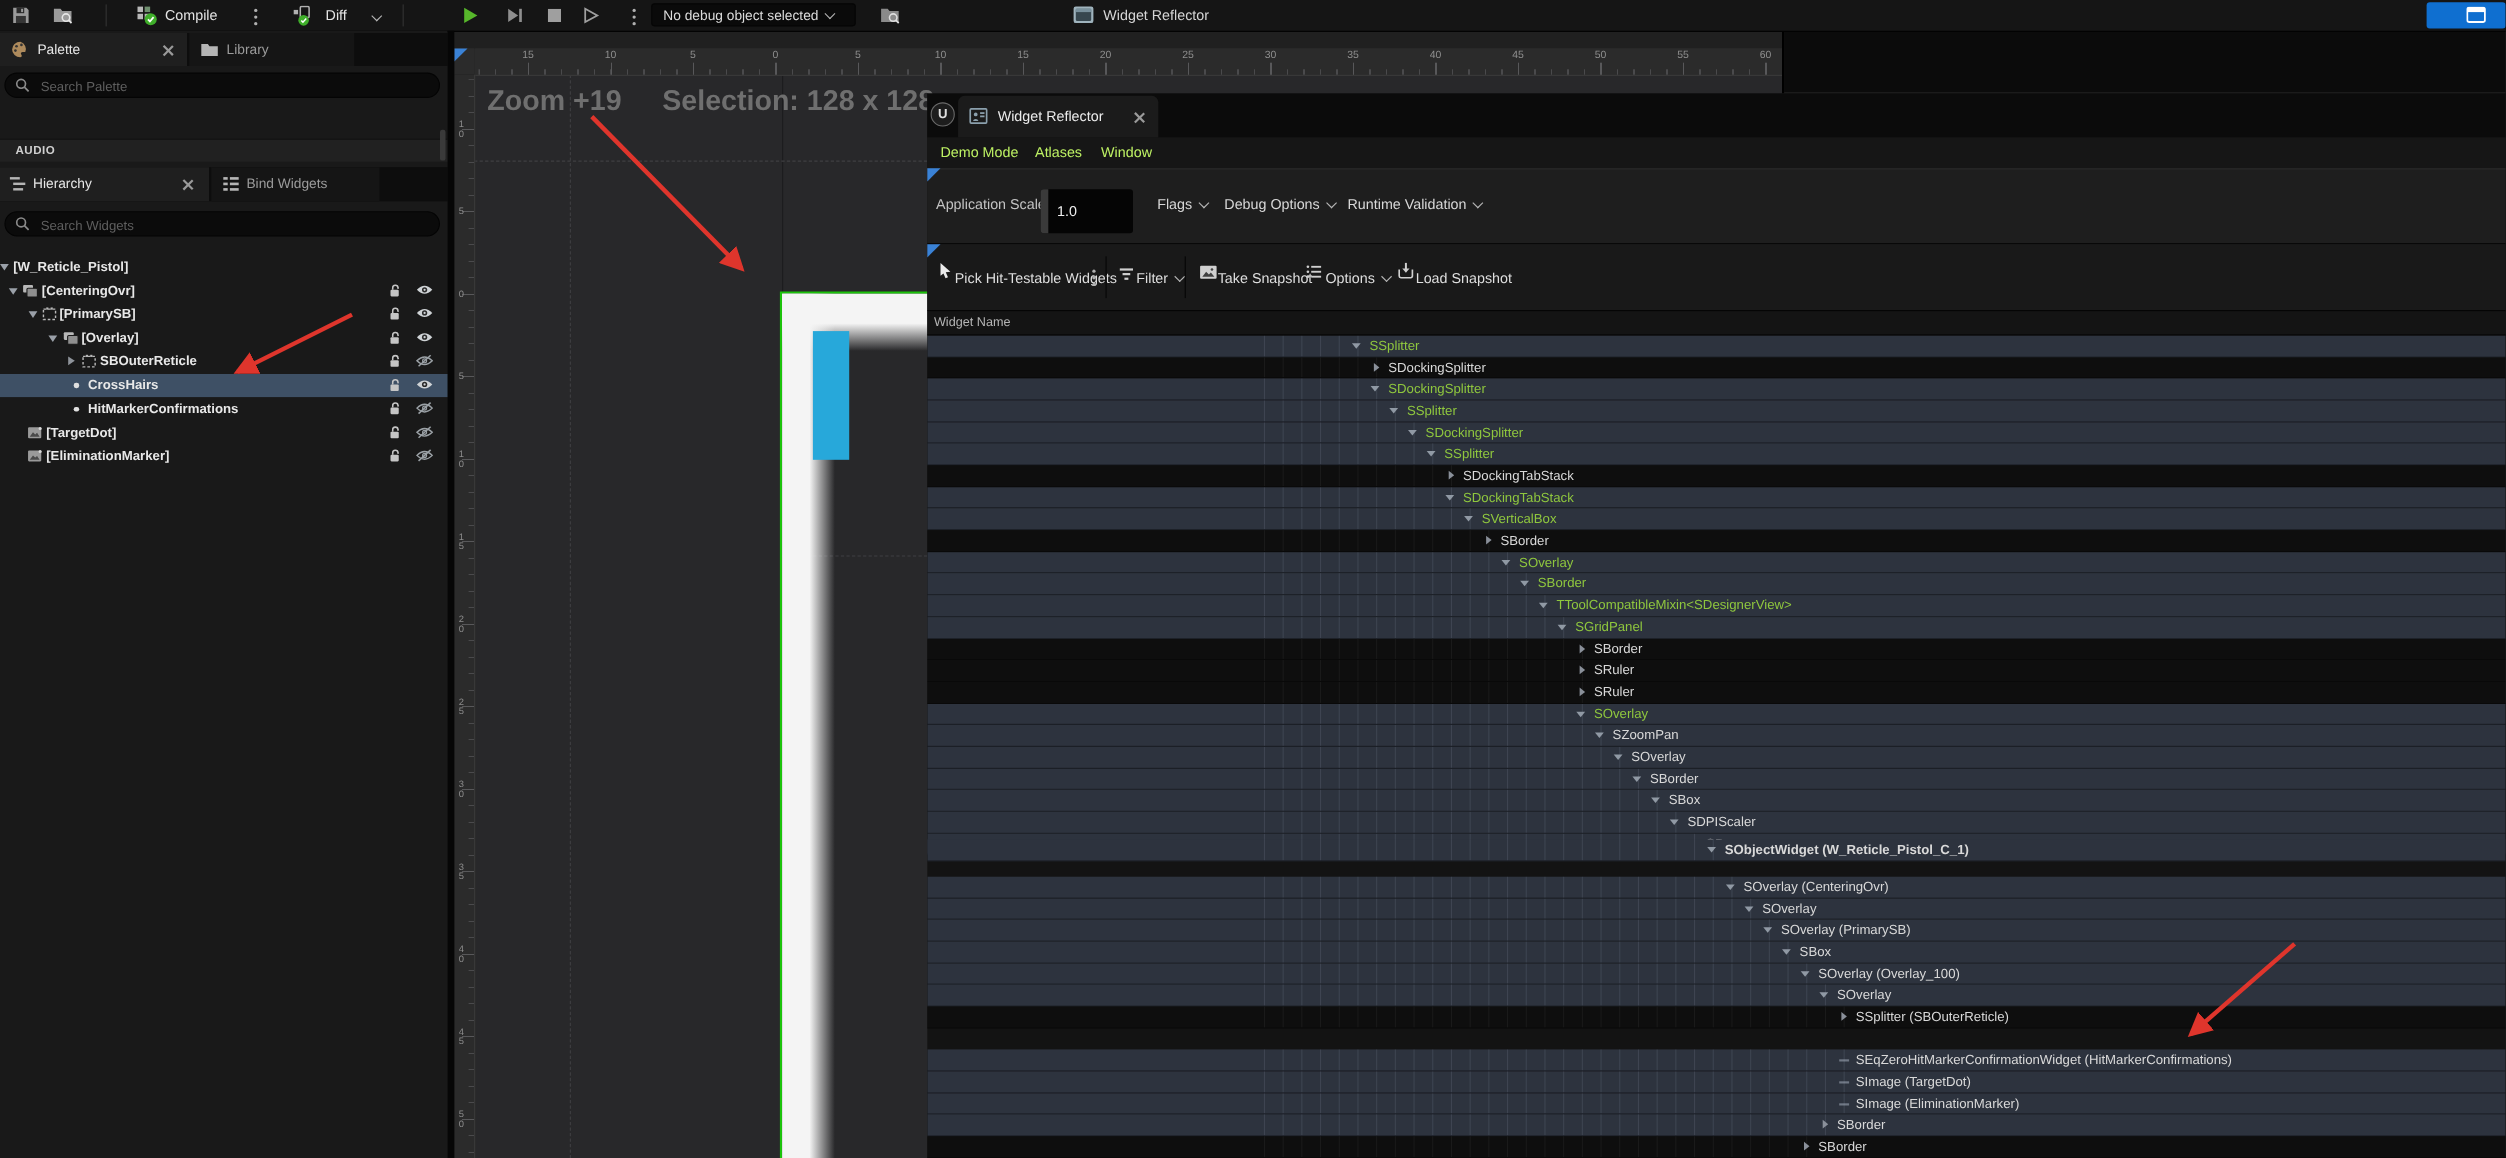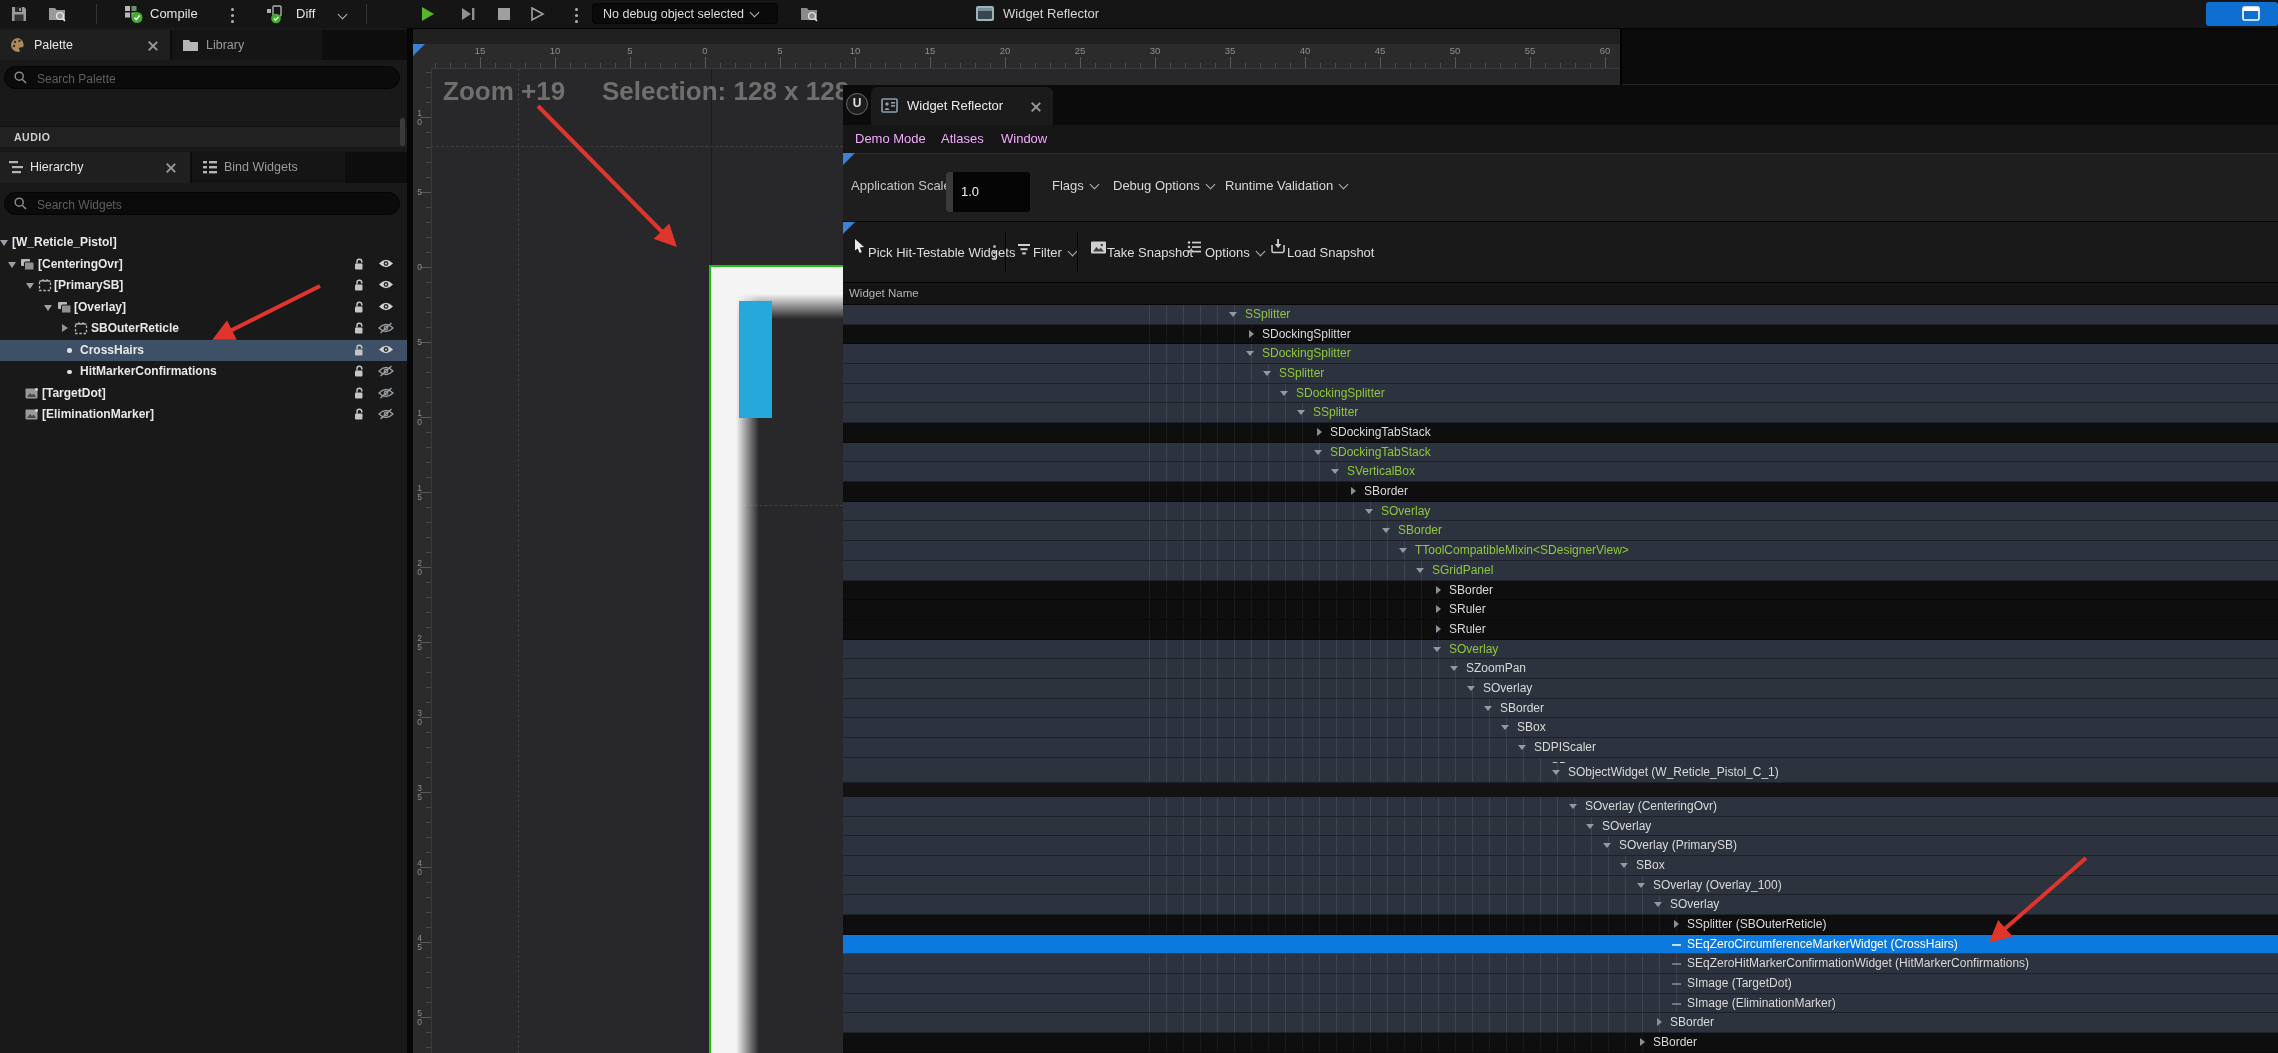--- a/index.html
+++ b/index.html
@@ -81,21 +81,21 @@
   
   #detailsarea{left:1622px;top:28px;width:656px;height:57px;background:#0b0b0b;}
   #detailsdivider{left:1620px;top:28px;width:2px;height:57px;background:#000;}
   #detailstab{left:1640px;top:46px;width:254px;height:39px;background:#1b1b1b;border-radius:5px 5px 0 0;}
   #detailsbottom{left:1622px;top:84px;width:656px;height:1px;background:#262626;}
   
   #reflector{left:843px;top:85px;width:1435px;height:968px;background:#131313;}
   #wr-tabwell{position:absolute;left:0;top:0;width:1435px;height:40px;background:#0b0b0b;}
   #wr-tab{position:absolute;left:28px;top:2px;width:182px;height:38px;background:#1b1b1b;border-radius:6px 6px 0 0;}
   #wr-menubar{position:absolute;left:0;top:40px;width:1435px;height:28px;background:#161616;}
-  .menuitem{position:absolute;top:0;height:28px;line-height:28px;font-size:13px;color:#f0abfc;}
+  .menuitem{position:absolute;top:0;height:28px;line-height:28px;font-size:13px;color:#bef264;}
   #wr-toolbar1{position:absolute;left:0;top:68px;width:1435px;height:69px;background:#1e1e1e;border-top:1px solid #2c2c2c;border-bottom:1px solid #060606;box-sizing:border-box;}
   #wr-toolbar2{position:absolute;left:0;top:137px;width:1435px;height:61px;background:#191919;border-bottom:1px solid #020202;box-sizing:border-box;}
   .wr-t1label{position:absolute;top:93px;font-size:13px;color:#c3c3c3;}
   .wr-t2label{position:absolute;top:160px;font-size:13px;color:#dedede;}
   #spinbox{position:absolute;left:103px;top:87px;width:84px;height:40px;background:#050505;border-radius:3px;}
   #spinbox .grip{position:absolute;left:0;top:0;width:7px;height:40px;background:#3a3a3a;border-radius:3px 0 0 3px;}
   #spinbox .val{position:absolute;left:15px;top:0;line-height:40px;font-size:13px;color:#f0f0f0;}
   .t2sep{position:absolute;top:148px;width:1px;height:38px;background:#060606;}
   #wr-header{position:absolute;left:0;top:198px;width:1435px;height:22px;background:#141414;border-bottom:1px solid #060606;box-sizing:border-box;}
   #wr-header span{display:block;padding-left:6px;font-size:11.5px;color:#b5b5b5;line-height:21px;}
@@ -1102,21 +1102,21 @@
           <div class="guide" style="left: 595px;"></div>
           <div class="guide" style="left: 612px;"></div>
           <div class="guide" style="left: 629px;"></div>
           <div class="guide" style="left: 646px;"></div>
           <div class="guide" style="left: 663px;"></div>
           <div class="guide" style="left: 680px;"></div>
           <div class="guide" style="left: 697px;"></div>
           <div class="ttri-d" style="left: 692px;"></div>
           <div class="tlabel w" style="left: 708px;">SBox</div>
         </div>
-        <div class="trow s" style="top: 458px;">
+        <div class="trow s" style="top: 458px; font-weight: bold;">
           <div class="guide" style="left: 306px;"></div>
           <div class="guide" style="left: 323px;"></div>
           <div class="guide" style="left: 340px;"></div>
           <div class="guide" style="left: 357px;"></div>
           <div class="guide" style="left: 374px;"></div>
           <div class="guide" style="left: 391px;"></div>
           <div class="guide" style="left: 408px;"></div>
           <div class="guide" style="left: 425px;"></div>
           <div class="guide" style="left: 442px;"></div>
           <div class="guide" style="left: 459px;"></div>
@@ -1361,24 +1361,20 @@
           <div class="guide" style="left: 714px;"></div>
           <div class="guide" style="left: 731px;"></div>
           <div class="guide" style="left: 748px;"></div>
           <div class="guide" style="left: 765px;"></div>
           <div class="guide" style="left: 782px;"></div>
           <div class="guide" style="left: 799px;"></div>
           <div class="guide" style="left: 816px;"></div>
           <div class="guide" style="left: 833px;"></div>
           <div class="ttri-r" style="left: 831px;"></div>
           <div class="tlabel w" style="left: 844px;">SSplitter (SBOuterReticle)</div>
-        </div>
-        <div class="trow sel" style="top: 629.76px;">
-          <div class="leafdash" style="left: 829px;"></div>
-          <div class="tlabel w" style="left: 844px;">SEqZeroCircumferenceMarkerWidget (CrossHairs)</div>
         </div>
         <div class="trow s" style="top: 649.44px;">
           <div class="guide" style="left: 306px;"></div>
           <div class="guide" style="left: 323px;"></div>
           <div class="guide" style="left: 340px;"></div>
           <div class="guide" style="left: 357px;"></div>
           <div class="guide" style="left: 374px;"></div>
           <div class="guide" style="left: 391px;"></div>
           <div class="guide" style="left: 408px;"></div>
           <div class="guide" style="left: 425px;"></div>

